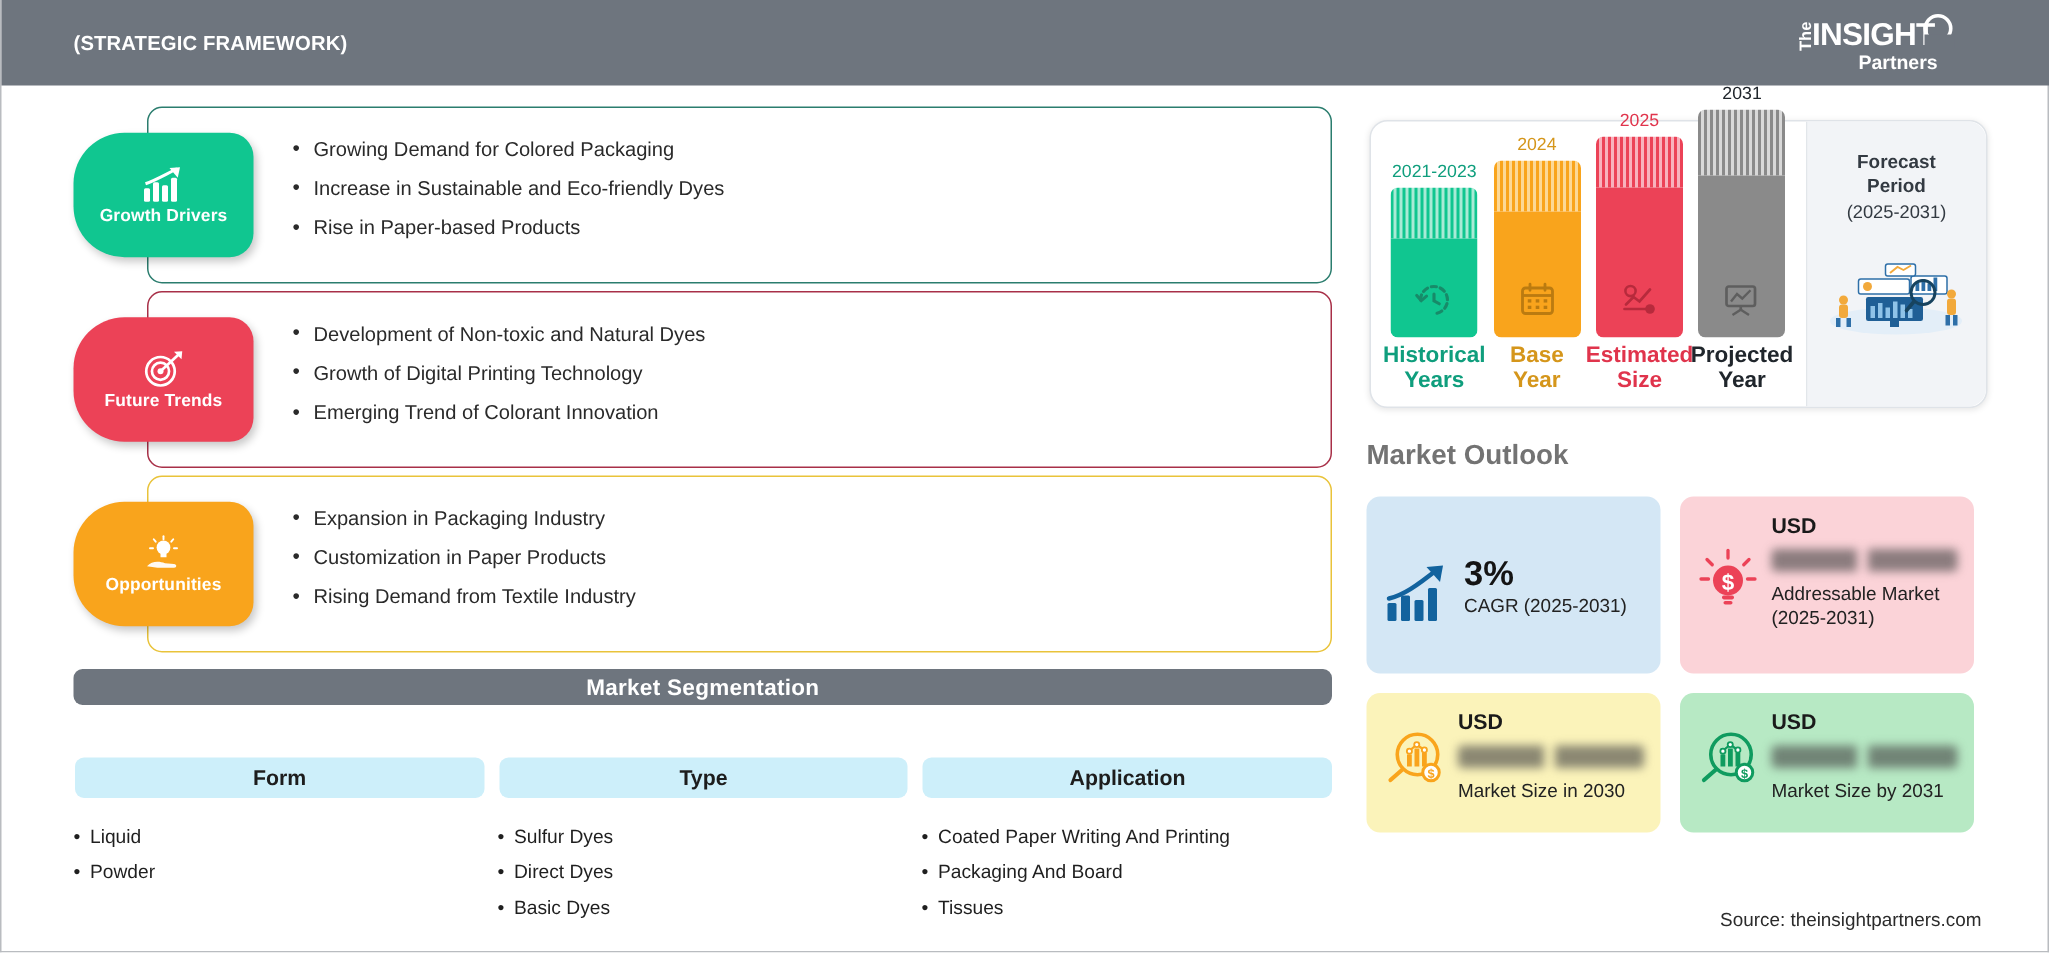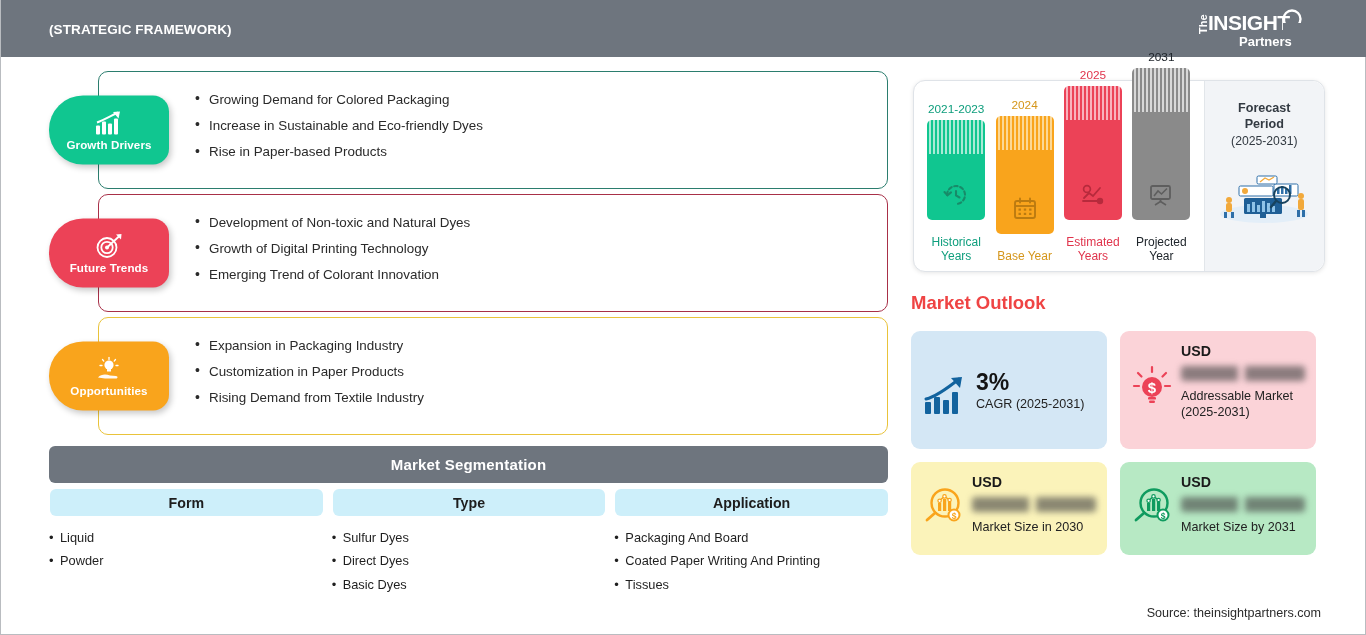--- a/index.html
+++ b/index.html
@@ -54,21 +54,21 @@
     border: 1.4px solid #2b7d6e;
     border-radius: 10px;
     background: #ffffff;
   }
   .driver-box.trends { border-color: #a83048; }
   .driver-box.opps   { border-color: #e9c33a; }
 
   .driver-badge {
     position: absolute; left: 48px; top: 50%;
     transform: translateY(-50%);
-    width: 120px; height: 69px;
+    width: 120px; height: 83px;
     border-radius: 34px 16px 16px 34px;
     display: flex; flex-direction: column;
     align-items: center; justify-content: center;
     box-shadow: 2px 3px 6px rgba(0,0,0,.22);
     z-index: 3;
   }
   .badge-green { background: #10c690; }
   .badge-red   { background: #ec4257; }
   .badge-orange{ background: #f9a41c; }
   .badge-icon { width: 32px; height: 26px; margin-bottom: 1px; }
@@ -85,34 +85,34 @@
     white-space: nowrap;
   }
   .bullet-item::before {
     content: "•"; position: absolute; left: 0; top: 5px;
     font-size: 14px; line-height: 1; color: #2a2a2a;
   }
 
   
   .seg-header {
     position: absolute; left: 48px; top: 389px;
-    width: 839px; height: 37px;
+    width: 839px; height: 24px;
     background: #6e757e; border-radius: 6px;
     display: flex; align-items: center; justify-content: center;
   }
   .seg-header span {
     color: #ffffff; font-size: 15px; font-weight: bold; letter-spacing: .2px;
   }
   .seg-cols { position: absolute; left: 44px; top: 432px; width: 848px; display: flex; }
   .seg-col { width: 287px; }
   .seg-col-head {
     height: 27px; border-radius: 6px;
     background: #cdeffa;
     display: flex; align-items: center; justify-content: center;
-    margin: 0 5px;
+    margin: 16px 5px;
   }
   .seg-col-head span { font-size: 14.2px; font-weight: bold; color: #1d1d1d; }
   .seg-col-list { margin-top: 12px; padding-left: 4px; }
   .seg-item {
     font-size: 12.8px; color: #1f1f1f;
     position: relative; padding-left: 11px;
     line-height: 1; padding-top: 4px; padding-bottom: 6.5px;
     white-space: nowrap;
   }
   .seg-item::before {
@@ -152,43 +152,43 @@
     height: 34px; width: 100%;
     background-size: 4px 100%;
   }
   .bar-solid { width: 100%; position: relative; }
   .bar-inner-icon {
     position: absolute; left: 50%; bottom: 13px;
     transform: translateX(-50%);
     width: 26px; height: 24px; opacity: .55;
   }
   .bar-caption {
-    font-size: 12px; font-weight: normal; text-align: center;
-    margin-top: 16px; line-height: 1.12;
+    font-size: 15px; font-weight: bold; text-align: center;
+    margin-top: 4px; line-height: 1.12;
   }
   .forecast-panel {
     width: 121px; height: 100%;
     background: #f2f4f7;
     border-left: 1px solid #e2e6ea;
     border-radius: 0 12px 12px 0;
     display: flex; flex-direction: column; align-items: center;
     padding-top: 19px;
   }
   .forecast-title {
     font-size: 12.6px; font-weight: bold; color: #333a42;
     text-align: center; line-height: 1.28;
   }
   .forecast-years {
     font-size: 12.2px; color: #333a42; text-align: center; margin-top: 2px;
   }
   .forecast-illus { margin-top: 14px; width: 104px; height: 62px; }
 
   .outlook-title {
     position: absolute; left: 5px; top: 235px;
-    font-size: 18.5px; font-weight: bold; color: #ef4444;
+    font-size: 18.5px; font-weight: bold; color: #737373;
   }
 
   .cards { position: absolute; left: 5px; top: 274px; width: 415px; }
   .card-row { display: flex; gap: 13px; margin-bottom: 13px; }
   .outlook-card {
     width: 196px; border-radius: 9px;
     padding: 12px 10px 12px 11px;
     display: flex; align-items: flex-start; gap: 8px;
     position: relative;
   }
@@ -335,22 +335,22 @@
           <div class="seg-item">Direct Dyes</div>
           <div class="seg-item">Basic Dyes</div>
         </div>
       </div>
 
       <div class="seg-col">
         <div class="seg-col-head">
           <span>Application</span>
         </div>
         <div class="seg-col-list">
+          <div class="seg-item">Coated Paper Writing And Printing</div>
           <div class="seg-item">Packaging And Board</div>
-          <div class="seg-item">Coated Paper Writing And Printing</div>
           <div class="seg-item">Tissues</div>
         </div>
       </div>
 
     </div>
   </div>
 
   <div class="right-col">
 
     <div class="timeline-card">
@@ -406,21 +406,21 @@
               <span class="bar-inner-icon">
                 <svg viewBox="0 0 26 24" width="26" height="24" aria-hidden="true">
                   <path d="M3 18 H22" stroke="#8c1726" stroke-width="1.8" stroke-linecap="round"></path>
                   <path d="M4 15 L9 10 L13 13 L20 5" fill="none" stroke="#8c1726" stroke-width="1.8" stroke-linecap="round"></path>
                   <circle cx="7" cy="6" r="3.4" fill="none" stroke="#8c1726" stroke-width="1.7"></circle>
                   <circle cx="20" cy="18" r="3.2" fill="#8c1726"></circle>
                 </svg>
               </span>
             </div>
           </div>
-          <span class="bar-caption" style="color:#e0344c;">Estimated Years</span>
+          <span class="bar-caption" style="color:#e0344c;">Estimated Size</span>
         </div>
 
         <div class="bar-col">
           <span class="bar-year" style="color:#20262c;">2031</span>
           <div class="bar" style="height:152px;">
             <div class="bar-stripes" style="height:44px;background-image:repeating-linear-gradient(90deg,#8a8a8a 0 2px,#d8d8d8 2px 4px);"></div>
             <div class="bar-solid" style="height:108px;background:#8a8a8a;">
               <span class="bar-inner-icon">
                 <svg viewBox="0 0 26 24" width="26" height="24" aria-hidden="true">
                   <rect x="3" y="3" width="19" height="13" rx="1.5" fill="none" stroke="#3b3b3b" stroke-width="1.8"></rect>

